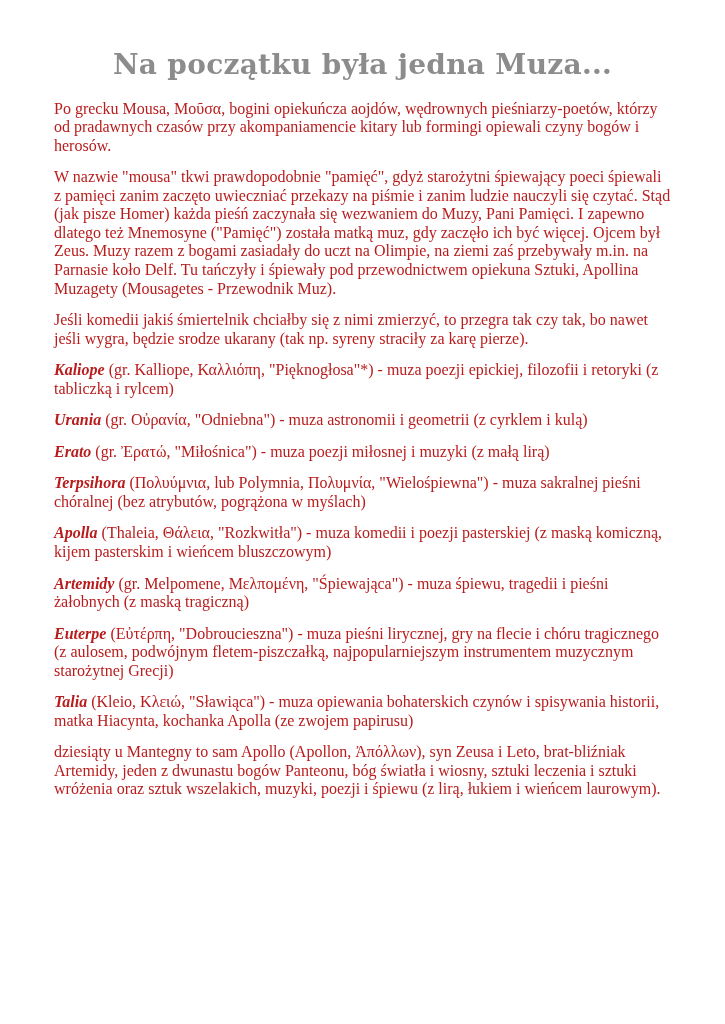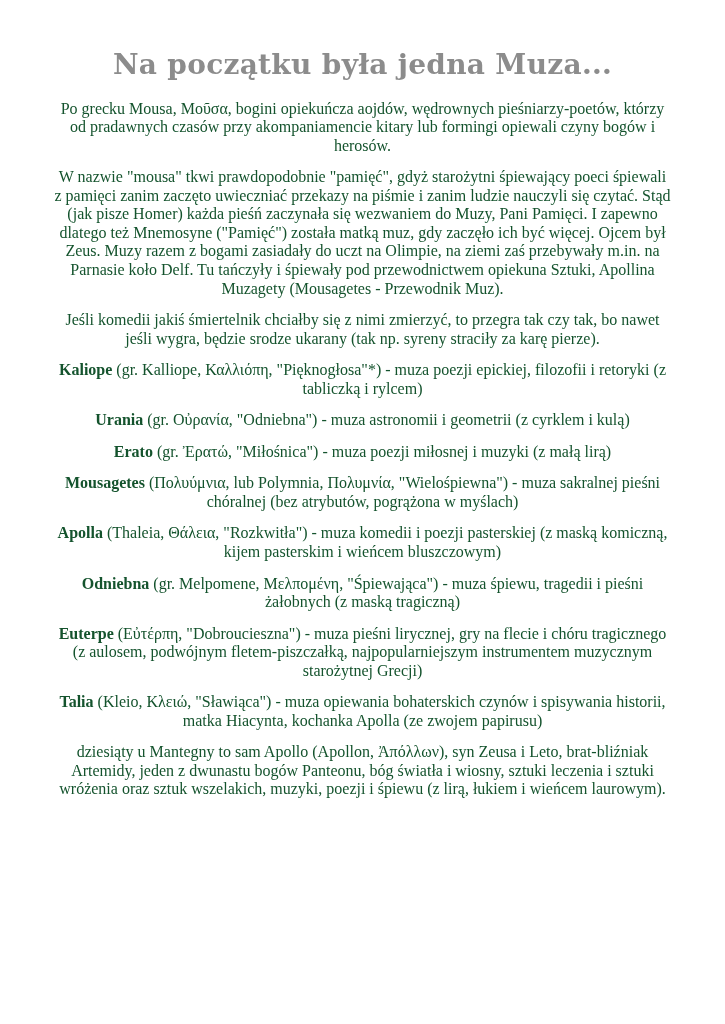--- a/index.html
+++ b/index.html
@@ -24,51 +24,52 @@
     font-size: 28px;
     line-height: 1.2;
     color: #8c8c8c;
     text-align: center;
     margin: 0 0 18px 0;
     letter-spacing: 0.3px;
   }
   .para {
     font-size: 16px;
     line-height: 1.16;
-    color: #14532d;
+    color: #b91c1c;
     margin: 0 0 13px 0;
-    text-align: center;
+    text-align: left;
   }
   .muse-name, .bold {
     font-weight: bold;
+    font-style: italic;
   }
 </style>
 </head>
 <body>
 
 <div class="page">
 
   <h1 class="doc-title">Na początku była jedna Muza...</h1>
 
   <p class="para">Po grecku Mousa, Μοῦσα, bogini opiekuńcza aojdów, wędrownych pieśniarzy-poetów, którzy od pradawnych czasów przy akompaniamencie kitary lub formingi opiewali czyny bogów i herosów.</p>
   <p class="para">W nazwie "mousa" tkwi prawdopodobnie "pamięć", gdyż starożytni śpiewający poeci śpiewali z pamięci zanim zaczęto uwieczniać przekazy na piśmie i zanim ludzie nauczyli się czytać. Stąd (jak pisze Homer) każda pieśń zaczynała się wezwaniem do Muzy, Pani Pamięci. I zapewno dlatego też Mnemosyne ("Pamięć") została matką muz, gdy zaczęło ich być więcej. Ojcem był Zeus. Muzy razem z bogami zasiadały do uczt na Olimpie, na ziemi zaś przebywały m.in. na Parnasie koło Delf. Tu tańczyły i śpiewały pod przewodnictwem opiekuna Sztuki, Apollina Muzagety (Mousagetes - Przewodnik Muz).</p>
   <p class="para">Jeśli komedii jakiś śmiertelnik chciałby się z nimi zmierzyć, to przegra tak czy tak, bo nawet jeśli wygra, będzie srodze ukarany (tak np. syreny straciły za karę pierze).</p>
 
   <p class="para"><span class="muse-name">Kaliope</span><span> (gr. Kalliope, Καλλιόπη, "Pięknogłosa"*) - muza poezji epickiej, filozofii i retoryki (z tabliczką i rylcem)</span></p>
 
   <p class="para"><span class="muse-name">Urania</span><span> (gr. Οὐρανία, "Odniebna") - muza astronomii i geometrii (z cyrklem i kulą)</span></p>
 
 
   <p class="para"><span class="muse-name">Erato</span><span> (gr. Ἐρατώ, "Miłośnica") - muza poezji miłosnej i muzyki (z małą lirą)</span></p>
 
-  <p class="para"><span class="muse-name">Mousagetes</span><span> (Πολυύμνια, lub Polymnia, Πολυμνία, "Wielośpiewna") - muza sakralnej pieśni chóralnej (bez atrybutów, pogrążona w myślach)</span></p>
+  <p class="para"><span class="muse-name">Terpsihora</span><span> (Πολυύμνια, lub Polymnia, Πολυμνία, "Wielośpiewna") - muza sakralnej pieśni chóralnej (bez atrybutów, pogrążona w myślach)</span></p>
 
   <p class="para"><span class="muse-name">Apolla</span><span> (Thaleia, Θάλεια, "Rozkwitła") - muza komedii i poezji pasterskiej (z maską komiczną, kijem pasterskim i wieńcem bluszczowym)</span></p>
 
-  <p class="para"><span class="muse-name">Odniebna</span><span> (gr. Melpomene, Μελπομένη, "Śpiewająca") - muza śpiewu, tragedii i pieśni żałobnych (z maską tragiczną)</span></p>
+  <p class="para"><span class="muse-name">Artemidy</span><span> (gr. Melpomene, Μελπομένη, "Śpiewająca") - muza śpiewu, tragedii i pieśni żałobnych (z maską tragiczną)</span></p>
 
   <p class="para"><span class="muse-name">Euterpe</span><span> (Εὐτέρπη, "Dobroucieszna") - muza pieśni lirycznej, gry na flecie i chóru tragicznego (z aulosem, podwójnym fletem-piszczałką, najpopularniejszym instrumentem muzycznym starożytnej Grecji)</span></p>
 
   <p class="para"><span class="muse-name">Talia</span><span> (Kleio, Κλειώ, "Sławiąca") - muza opiewania bohaterskich czynów i spisywania historii, matka Hiacynta, kochanka Apolla (ze zwojem papirusu)</span></p>
 
   <p class="para">dziesiąty u Mantegny to sam Apollo (Apollon, Ἀπόλλων), syn Zeusa i Leto, brat-bliźniak Artemidy, jeden z dwunastu bogów Panteonu, bóg światła i wiosny, sztuki leczenia i sztuki wróżenia oraz sztuk wszelakich, muzyki, poezji i śpiewu (z lirą, łukiem i wieńcem laurowym).</p>
 
 
 </div>
 

